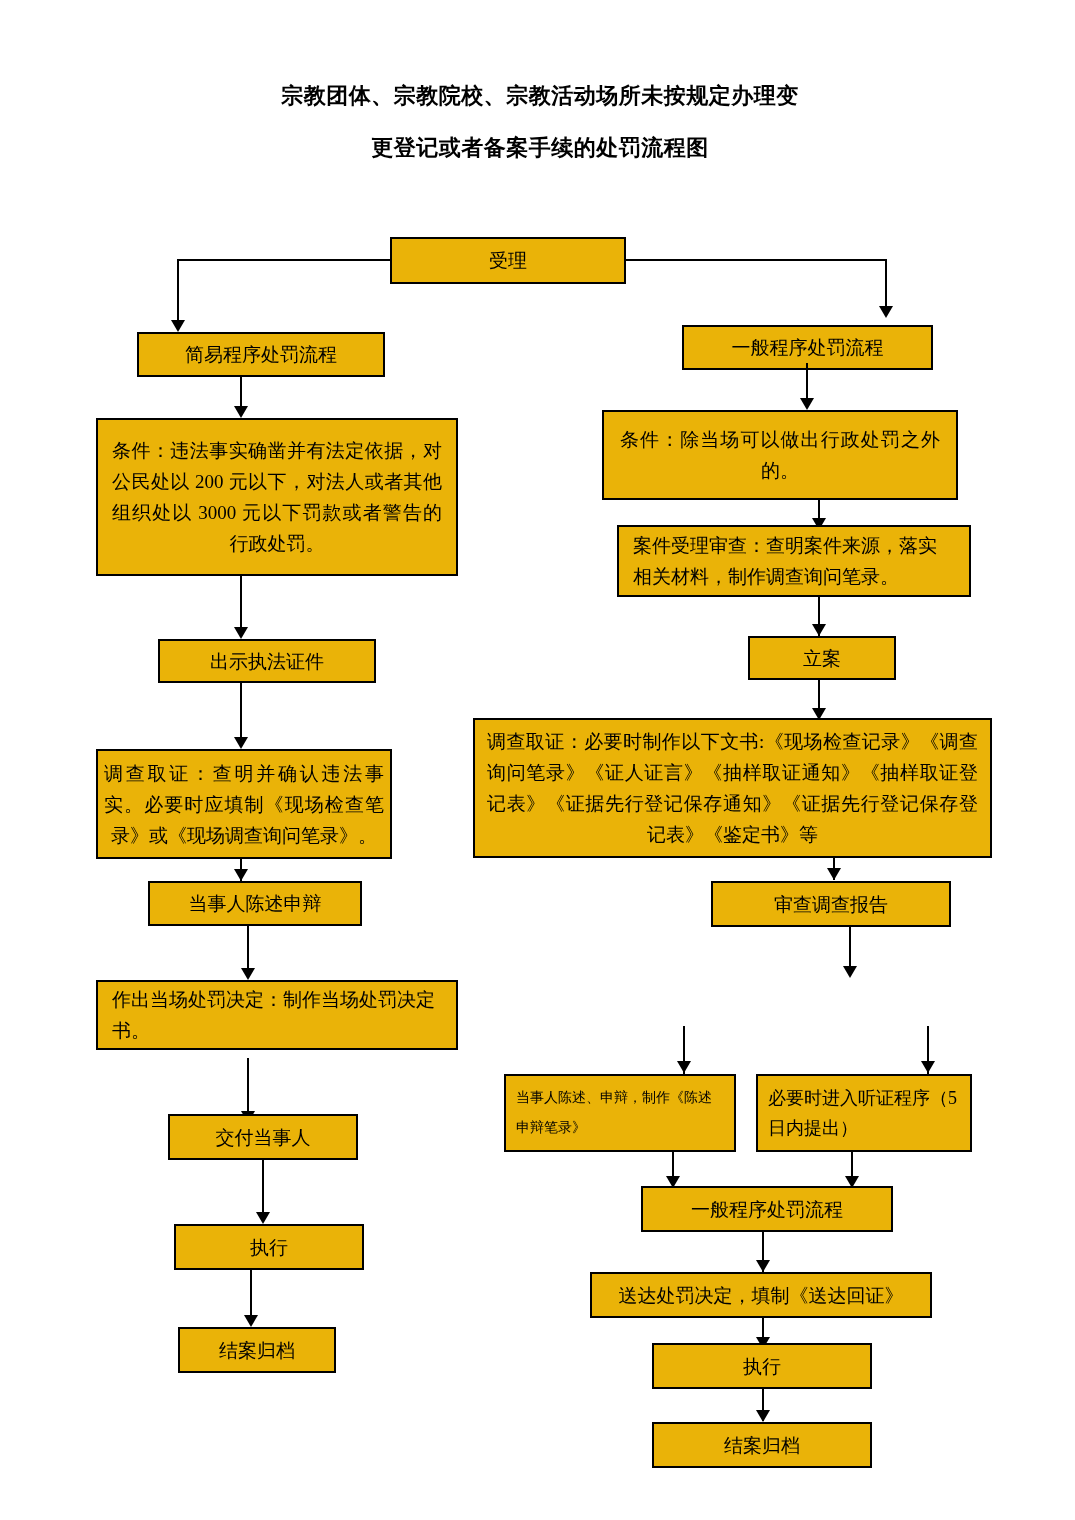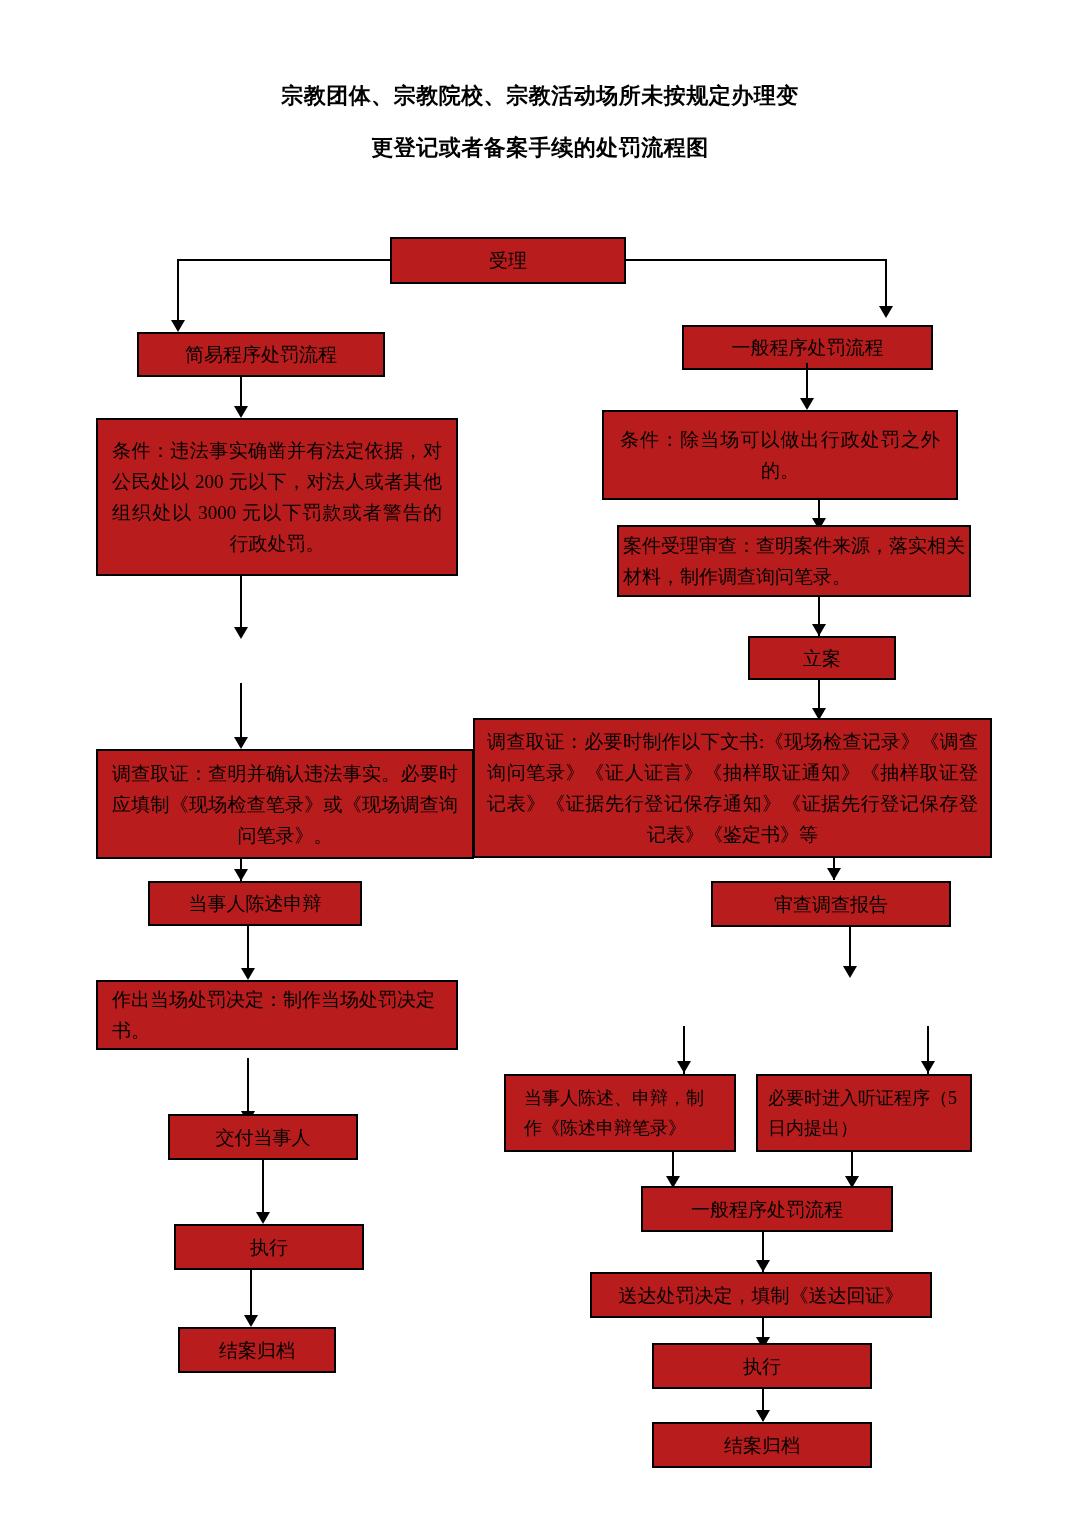--- a/index.html
+++ b/index.html
@@ -30,21 +30,21 @@
     font-family: "Liberation Sans", "DejaVu Sans", sans-serif;
     font-weight: bold;
     font-size: 22px;
     line-height: 52px;
     letter-spacing: 0.5px;
   }
   .node {
     position: absolute;
     box-sizing: border-box;
     border: 2px solid #000000;
-    background: #b91c1c;
+    background: #eab308;
     display: flex;
     align-items: center;
     justify-content: center;
     text-align: center;
     font-size: 19px;
     line-height: 31px;
     padding: 2px 6px;
   }
   .node.tleft {
     justify-content: flex-start;
@@ -103,25 +103,28 @@
   <div class="vline" style="left:240px; top:377px; height:32px;"></div>
   <div class="arrowhead" style="left:234px; top:406px;"></div>
 
   <div class="node tleft just" style="left:96px; top:418px; width:362px; height:158px; padding:10px 14px;">
     <span class="txt">条件：违法事实确凿并有法定依据，对公民处以 200 元以下，对法人或者其他组织处以 3000 元以下罚款或者警告的行政处罚。</span>
   </div>
 
   <div class="vline" style="left:240px; top:576px; height:54px;"></div>
   <div class="arrowhead" style="left:234px; top:627px;"></div>
 
+  <div class="node" style="left:158px; top:639px; width:218px; height:44px;">
+    <span class="txt">出示执法证件</span>
+  </div>
 
   <div class="vline" style="left:240px; top:683px; height:57px;"></div>
   <div class="arrowhead" style="left:234px; top:737px;"></div>
 
-  <div class="node tleft just" style="left:96px; top:749px; width:378px; height:110px; padding:8px 14px;">
+  <div class="node tleft just" style="left:96px; top:749px; width:296px; height:110px; padding:8px 6px;">
     <span class="txt">调查取证：查明并确认违法事实。必要时应填制《现场检查笔录》或《现场调查询问笔录》。</span>
   </div>
 
   <div class="vline" style="left:240px; top:859px; height:22px;"></div>
   <div class="arrowhead" style="left:234px; top:869px;"></div>
 
   <div class="node" style="left:148px; top:881px; width:214px; height:45px;">
     <span class="txt">当事人陈述申辩</span>
   </div>
 
@@ -160,21 +163,21 @@
   <div class="vline" style="left:806px; top:363px; height:38px;"></div>
   <div class="arrowhead" style="left:800px; top:398px;"></div>
 
   <div class="node just" style="left:602px; top:410px; width:356px; height:90px; padding:6px 16px;">
     <span class="txt">条件：除当场可以做出行政处罚之外的。</span>
   </div>
 
   <div class="vline" style="left:818px; top:500px; height:28px;"></div>
   <div class="arrowhead" style="left:812px; top:518px;"></div>
 
-  <div class="node tleft" style="left:617px; top:525px; width:354px; height:72px; padding:4px 4px;">
+  <div class="node tleft" style="left:617px; top:525px; width:354px; height:72px; padding:4px 14px;">
     <span class="txt">案件受理审查：查明案件来源，落实相关材料，制作调查询问笔录。</span>
   </div>
 
   <div class="vline" style="left:818px; top:597px; height:40px;"></div>
   <div class="arrowhead" style="left:812px; top:624px;"></div>
 
   <div class="node" style="left:748px; top:636px; width:148px; height:44px;align-items:center;">
     <span class="txt">立案</span>
   </div>
 
@@ -195,21 +198,21 @@
   <div class="vline" style="left:849px; top:927px; height:46px;"></div>
   <div class="arrowhead" style="left:843px; top:966px;"></div>
 
 
   <div class="vline" style="left:683px; top:1026px; height:48px;"></div>
   <div class="arrowhead" style="left:677px; top:1061px;"></div>
 
   <div class="vline" style="left:927px; top:1026px; height:48px;"></div>
   <div class="arrowhead" style="left:921px; top:1061px;"></div>
 
-  <div class="node tleft" style="left:504px; top:1074px; width:232px; height:78px; padding:4px 18px; font-size:18px; line-height:30px;">
+  <div class="node tleft" style="left:504px; top:1074px; width:232px; height:78px; padding:4px 10px; font-size:14px; line-height:30px;">
     <span class="txt">当事人陈述、申辩，制作《陈述申辩笔录》</span>
   </div>
 
   <div class="node tleft" style="left:756px; top:1074px; width:216px; height:78px; padding:4px 10px; font-size:18px; line-height:30px;">
     <span class="txt">必要时进入听证程序（5 日内提出）</span>
   </div>
 
   <div class="vline" style="left:672px; top:1152px; height:34px;"></div>
   <div class="arrowhead" style="left:666px; top:1176px;"></div>
 

